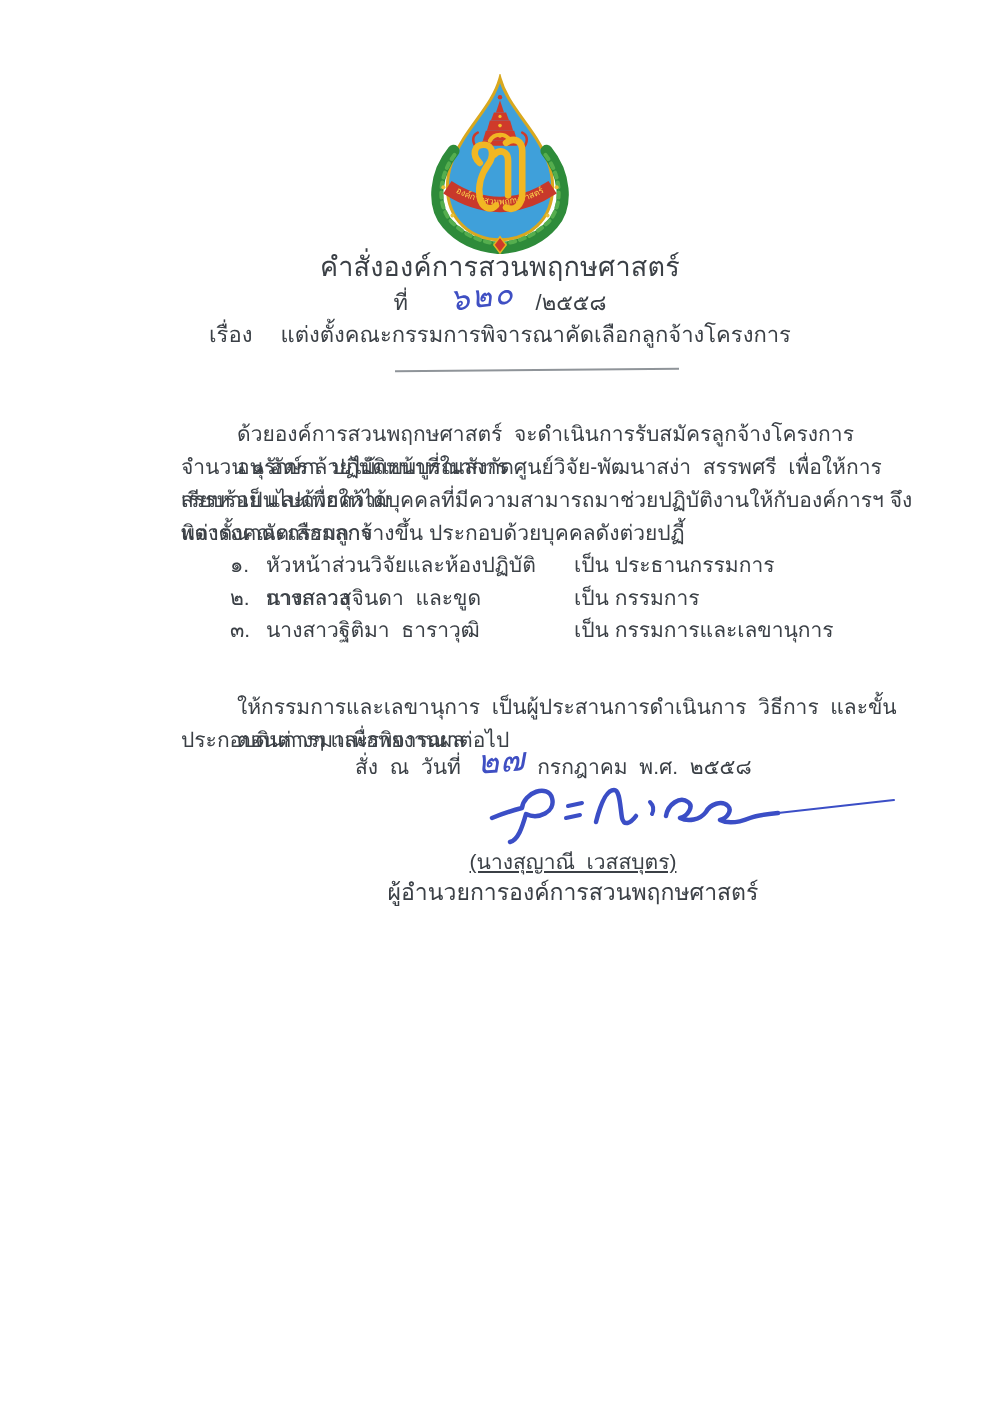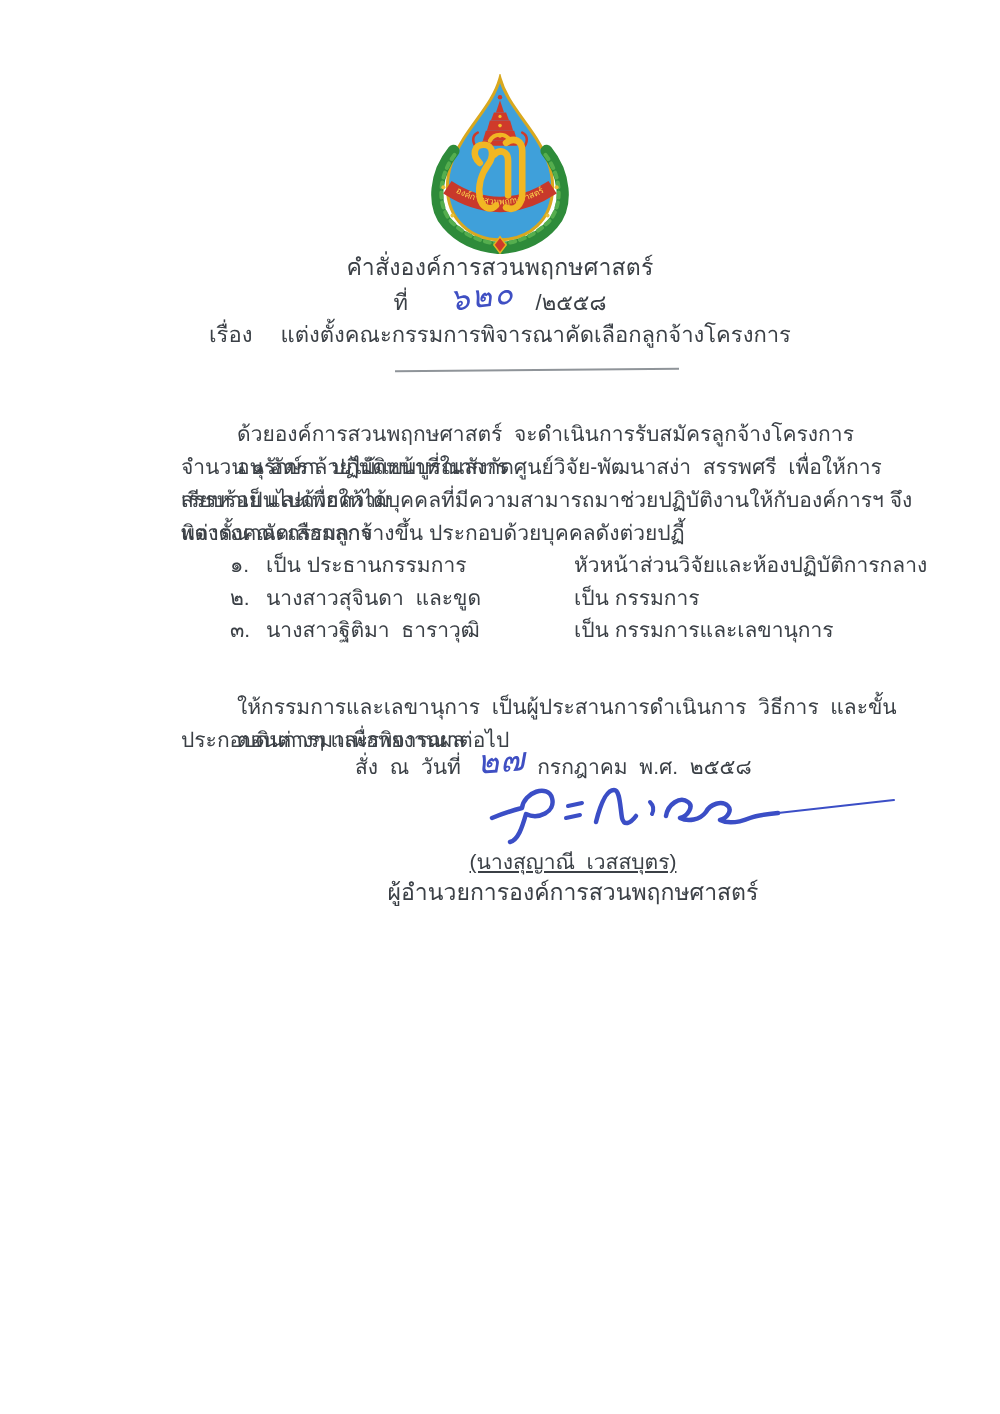--- a/index.html
+++ b/index.html
@@ -10,21 +10,21 @@
     margin: 0 auto;
     background: #ffffff;
     font-family: "Liberation Sans", sans-serif;
     color: #3b4046;
     overflow: hidden;
   }
   .txt { white-space: pre-wrap; }
   .logo-wrap { position: absolute; left: 418px; top: 74px; width: 164px; height: 180px; }
   .doc-title {
     position: absolute; top: 252px; left: 0; width: 1000px;
-    text-align: center; font-size: 23px; line-height: 30px; letter-spacing: 0.2px;
+    text-align: center; font-size: 27px; line-height: 30px; letter-spacing: 0.2px;
   }
   .number-line {
     position: absolute; top: 283px; left: 0; width: 1000px;
     text-align: center; font-size: 22px; line-height: 34px;
   }
   .number-line .gap1 { display: inline-block; width: 30px; }
   .number-line .gap2 { display: inline-block; width: 8px; }
   .hw {
     color: #3f4fc3;
     font-style: italic;
@@ -144,22 +144,22 @@
 
   <div class="para para1">
     <div class="line first txt">ด้วยองค์การสวนพฤกษศาสตร์  จะดำเนินการรับสมัครลูกจ้างโครงการอนุรักษ์กล้วยไม้แบบบูรณาการ</div>
     <div class="line txt">จำนวน ๑ อัตรา  ปฏิบัติหน้าที่ในสังกัดศูนย์วิจัย-พัฒนาสง่า  สรรพศรี  เพื่อให้การสรรหาเป็นไปด้วยความ</div>
     <div class="line txt">เรียบร้อย และเพื่อให้ได้บุคคลที่มีความสามารถมาช่วยปฏิบัติงานให้กับองค์การฯ จึงแต่งตั้งคณะกรรมการ</div>
     <div class="line txt">พิจารณาคัดเลือกลูกจ้างขึ้น ประกอบด้วยบุคคลดังต่วยปฏี้</div>
   </div>
 
   <div class="committee">
     <div class="txt">๑.</div>
+    <div class="txt">หัวหน้าส่วนวิจัยและห้องปฏิบัติการกลาง</div>
     <div class="txt">เป็น ประธานกรรมการ</div>
-    <div class="txt">หัวหน้าส่วนวิจัยและห้องปฏิบัติการกลาง</div>
     <div class="txt">๒.</div>
     <div class="txt">นางสาวสุจินดา  และขูด</div>
     <div class="txt">เป็น กรรมการ</div>
     <div class="txt">๓.</div>
     <div class="txt">นางสาวฐิติมา  ธาราวุฒิ</div>
     <div class="txt">เป็น กรรมการและเลขานุการ</div>
   </div>
 
   <div class="para para2">
     <div class="line first txt">ให้กรรมการและเลขานุการ  เป็นผู้ประสานการดำเนินการ  วิธีการ  และขั้นตอนต่างๆ และรายงานผล</div>

